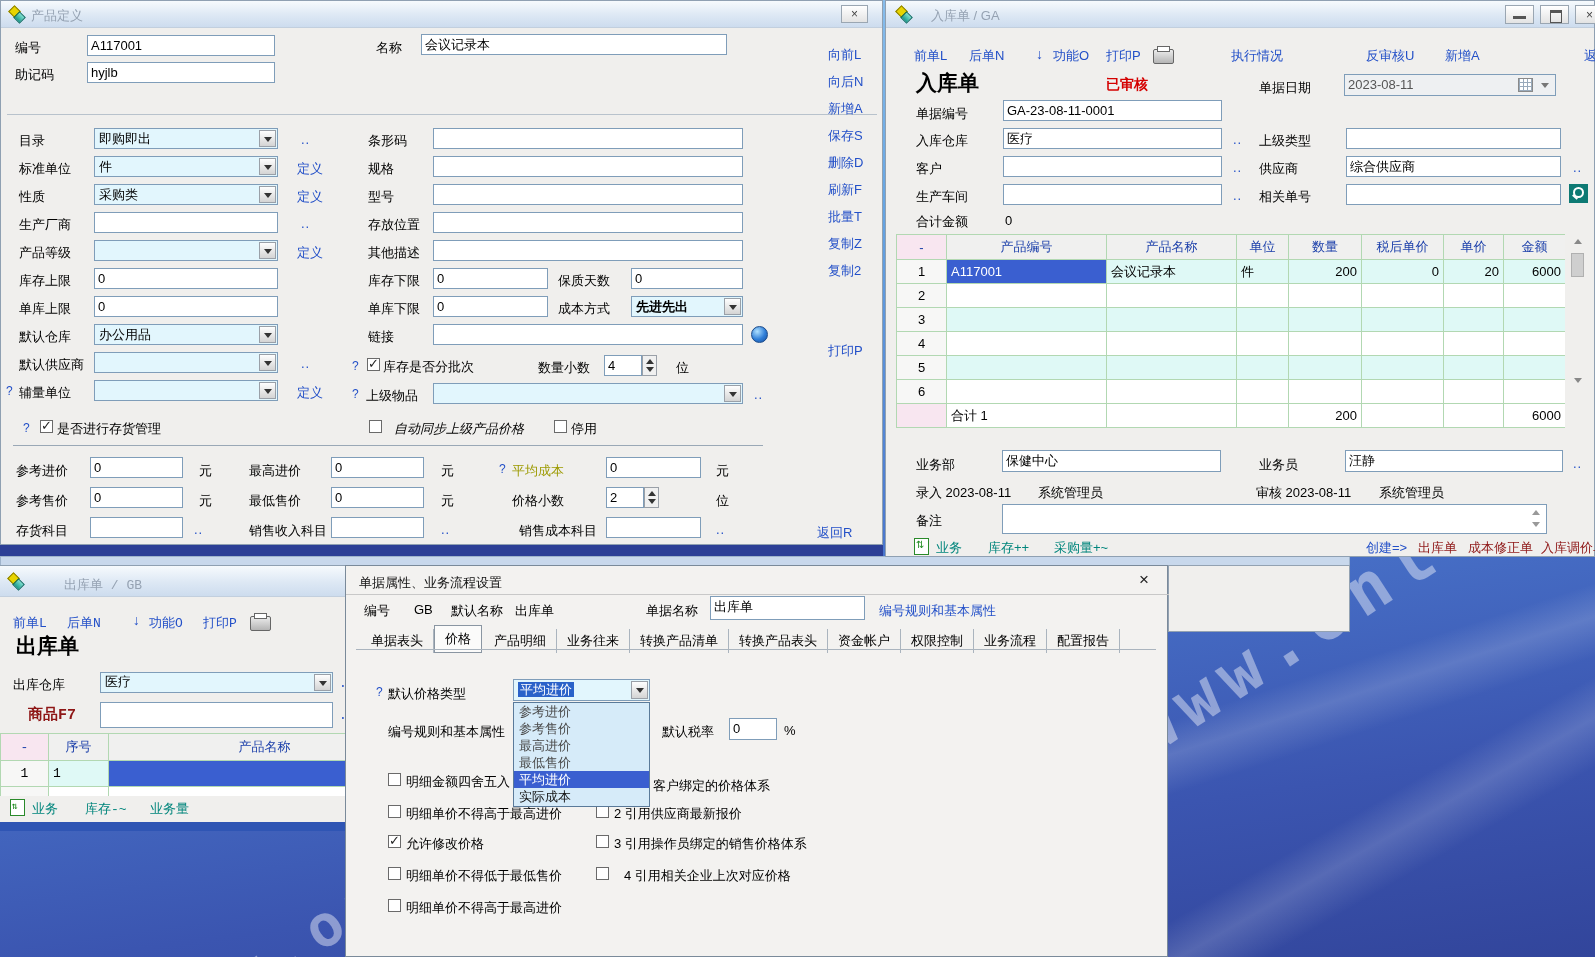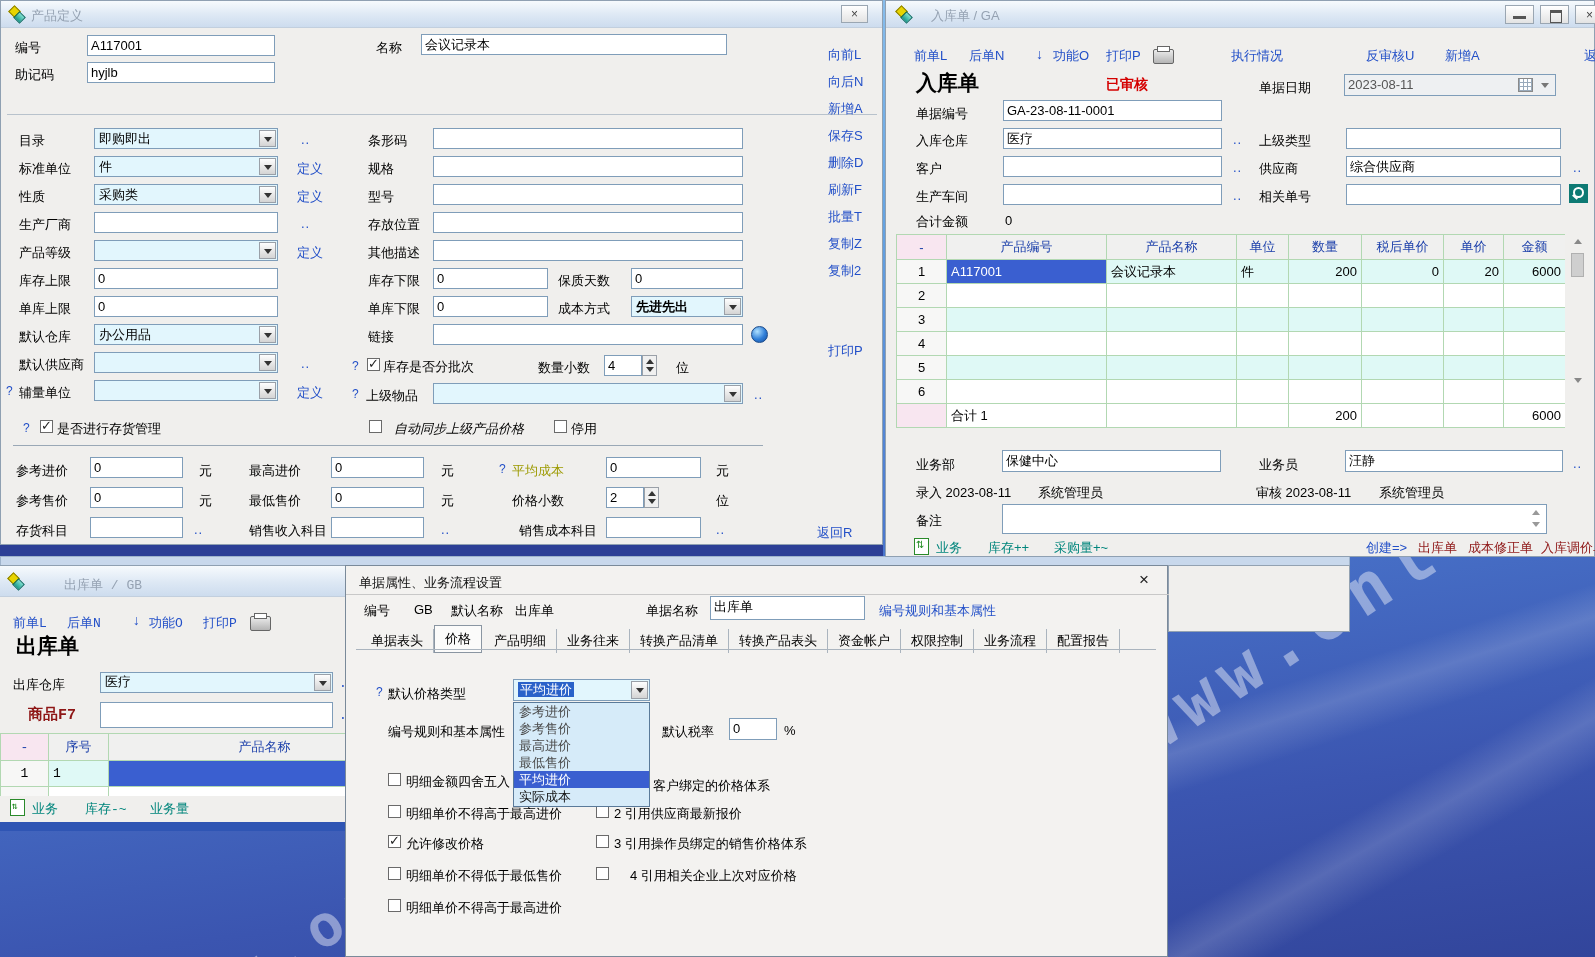--- a/index.html
+++ b/index.html
@@ -554,21 +554,21 @@
     <span class="chk" style="left:42px;top:301px;"></span>
     <span class="L" style="left:60px;top:301px;">明细单价不得低于最低售价</span>
     <span class="chk" style="left:42px;top:333px;"></span>
     <span class="L" style="left:60px;top:333px;">明细单价不得高于最高进价</span>
 
     <span class="chk" style="left:250px;top:239px;"></span>
     <span class="L" style="left:268px;top:239px;">2  引用供应商最新报价</span>
     <span class="chk" style="left:250px;top:269px;"></span>
     <span class="L" style="left:268px;top:269px;">3  引用操作员绑定的销售价格体系</span>
     <span class="chk" style="left:250px;top:301px;"></span>
-    <span class="L" style="left:284px;top:301px;">4  引用相关企业上次对应价格</span>
+    <span class="L" style="left:278px;top:301px;">4  引用相关企业上次对应价格</span>
 
     <div class="lst" style="left:167px;top:136px;width:137px;height:105px;">
       <div class="opt">参考进价</div>
       <div class="opt">参考售价</div>
       <div class="opt">最高进价</div>
       <div class="opt">最低售价</div>
       <div class="opt sel" style="background:#2a62c9;">平均进价</div>
       <div class="opt" style="color:#111;">实际成本</div>
     </div>
   </div>

